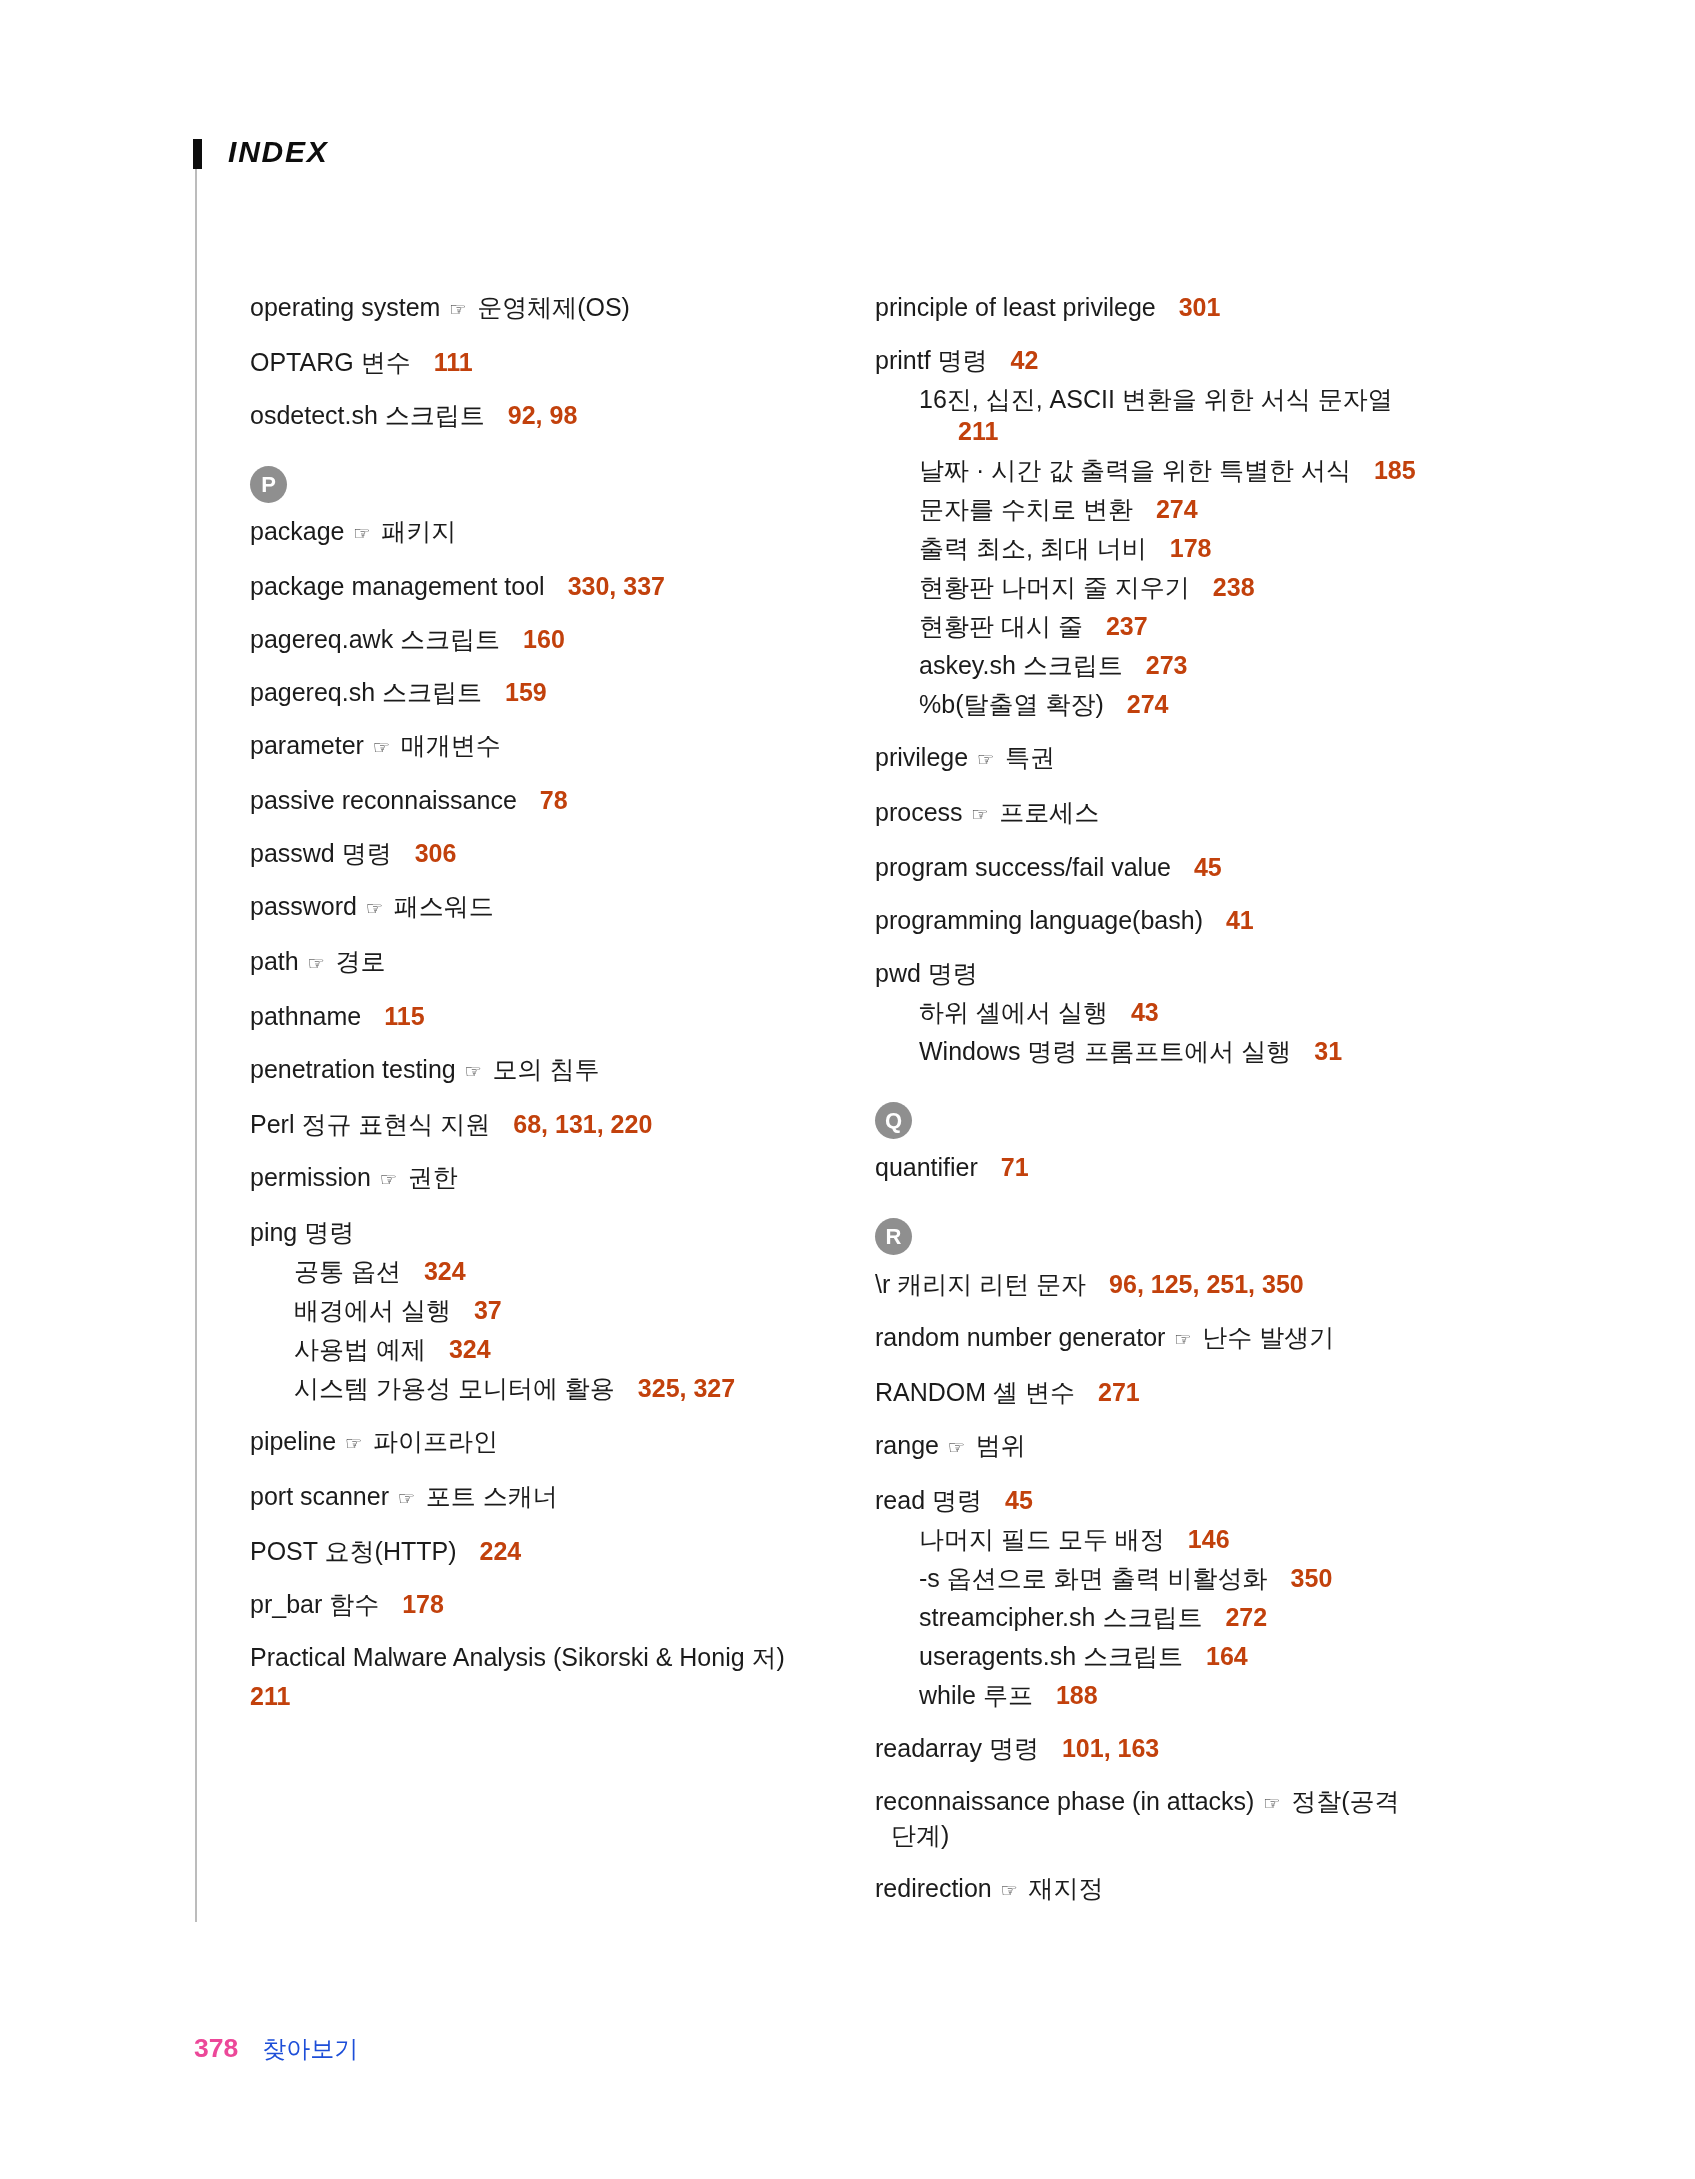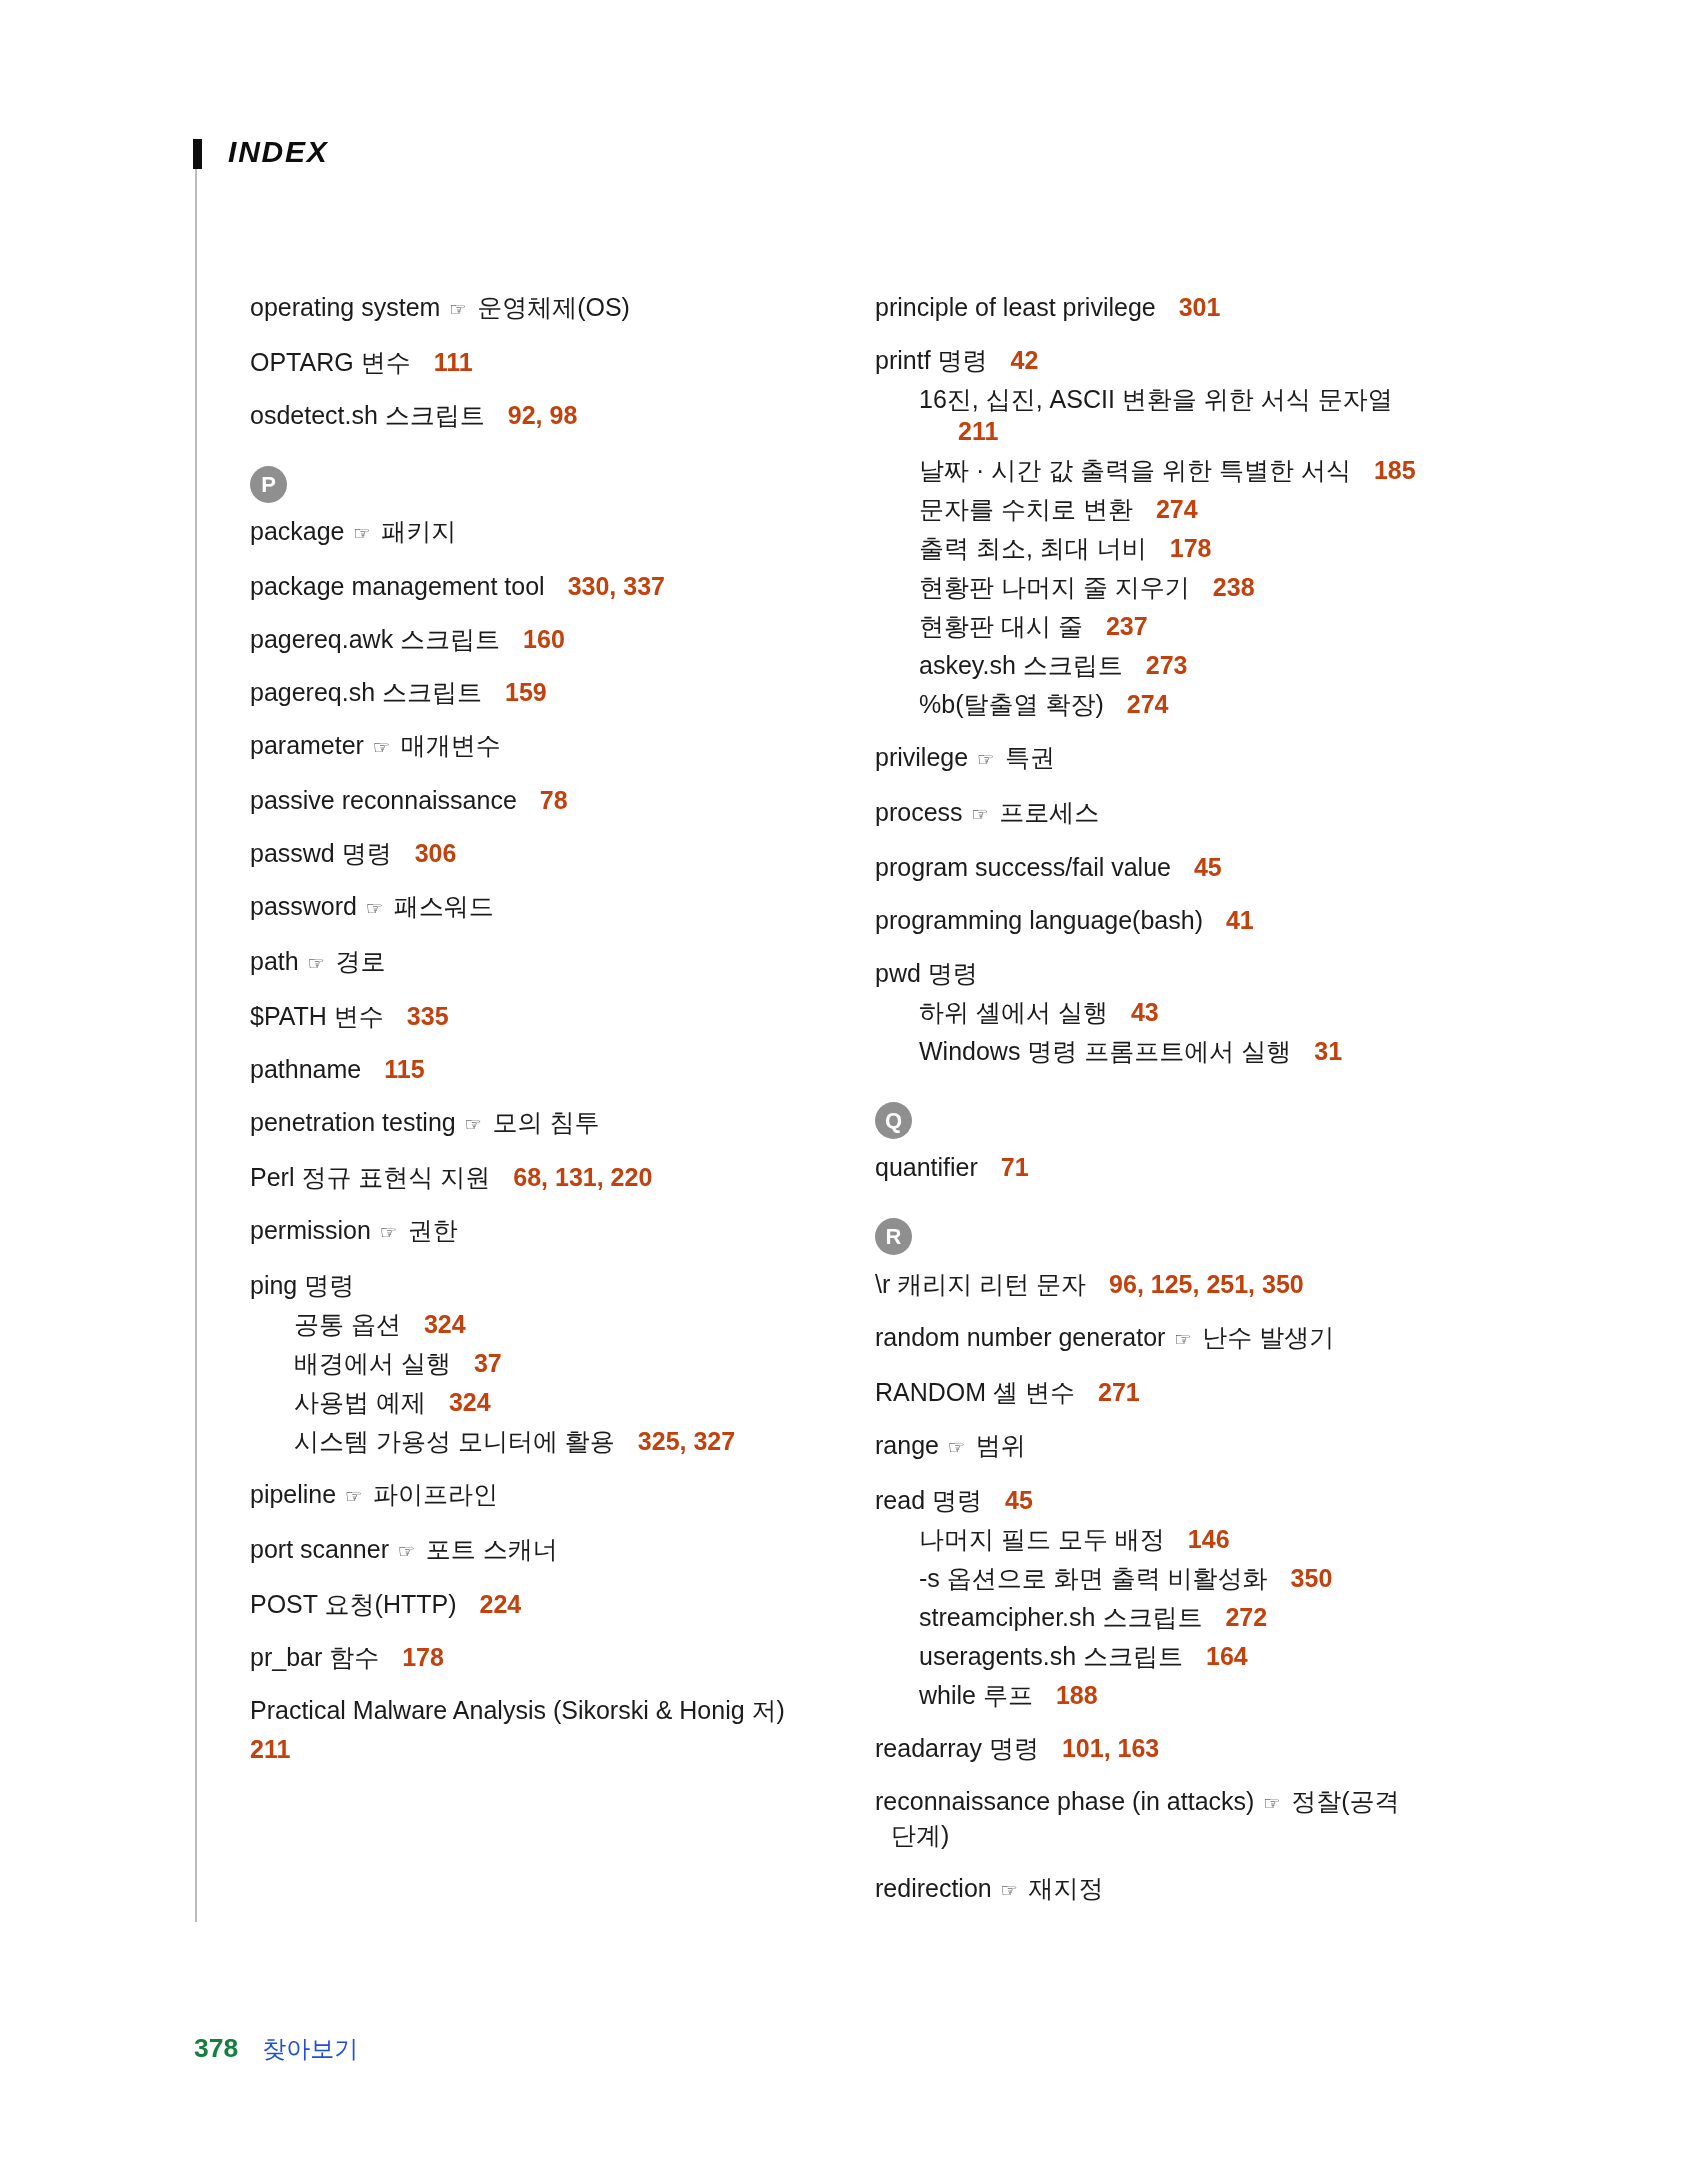--- a/index.html
+++ b/index.html
@@ -48,21 +48,21 @@
     margin:35px 0 12.4px 0;
     display:flex; align-items:center; justify-content:center;
     text-indent:0; padding-left:0;
   }
   .section-letter { color:#ffffff; font-size:22px; font-weight:bold; }
 
   .page-footer {
     position:absolute; left:194px; top:2032px;
     font-size:25px; line-height:32px;
   }
-  .page-footer .num { font-weight:bold; font-size:26.5px; color:#15803d; }
+  .page-footer .num { font-weight:bold; font-size:26.5px; color:#ec4899; }
   .page-footer .label { margin-left:24px; font-size:24px; color:#1d4ed8; }
 </style>
 </head>
 <body>
 
 <div class="header-accent-bar"></div>
 <div class="page-title">INDEX</div>
 <div class="vertical-rule"></div>
 
 <div class="col col-0">
@@ -74,21 +74,20 @@
     </div>
     <div class="entry"><span class="term">package</span><span class="arrow">☞</span><span class="ref">패키지</span></div>
     <div class="entry"><span class="term">package management tool</span><span class="pages">330, 337</span></div>
     <div class="entry"><span class="term">pagereq.awk 스크립트</span><span class="pages">160</span></div>
     <div class="entry"><span class="term">pagereq.sh 스크립트</span><span class="pages">159</span></div>
     <div class="entry"><span class="term">parameter</span><span class="arrow">☞</span><span class="ref">매개변수</span></div>
     <div class="entry"><span class="term">passive reconnaissance</span><span class="pages">78</span></div>
     <div class="entry"><span class="term">passwd 명령</span><span class="pages">306</span></div>
     <div class="entry"><span class="term">password</span><span class="arrow">☞</span><span class="ref">패스워드</span></div>
     <div class="entry"><span class="term">path</span><span class="arrow">☞</span><span class="ref">경로</span></div>
-    <div class="entry"><span class="term">$PATH 변수</span><span class="pages">335</span></div>
     <div class="entry"><span class="term">pathname</span><span class="pages">115</span></div>
     <div class="entry"><span class="term">penetration testing</span><span class="arrow">☞</span><span class="ref">모의 침투</span></div>
     <div class="entry"><span class="term">Perl 정규 표현식 지원</span><span class="pages">68, 131, 220</span></div>
     <div class="entry"><span class="term">permission</span><span class="arrow">☞</span><span class="ref">권한</span></div>
     <div class="entry has-subs"><span class="term">ping 명령</span></div>
     <div class="subs">
       <div class="sub"><span class="term">공통 옵션</span><span class="pages">324</span></div>
       <div class="sub"><span class="term">배경에서 실행</span><span class="pages">37</span></div>
       <div class="sub"><span class="term">사용법 예제</span><span class="pages">324</span></div>
       <div class="sub"><span class="term">시스템 가용성 모니터에 활용</span><span class="pages">325, 327</span></div>

